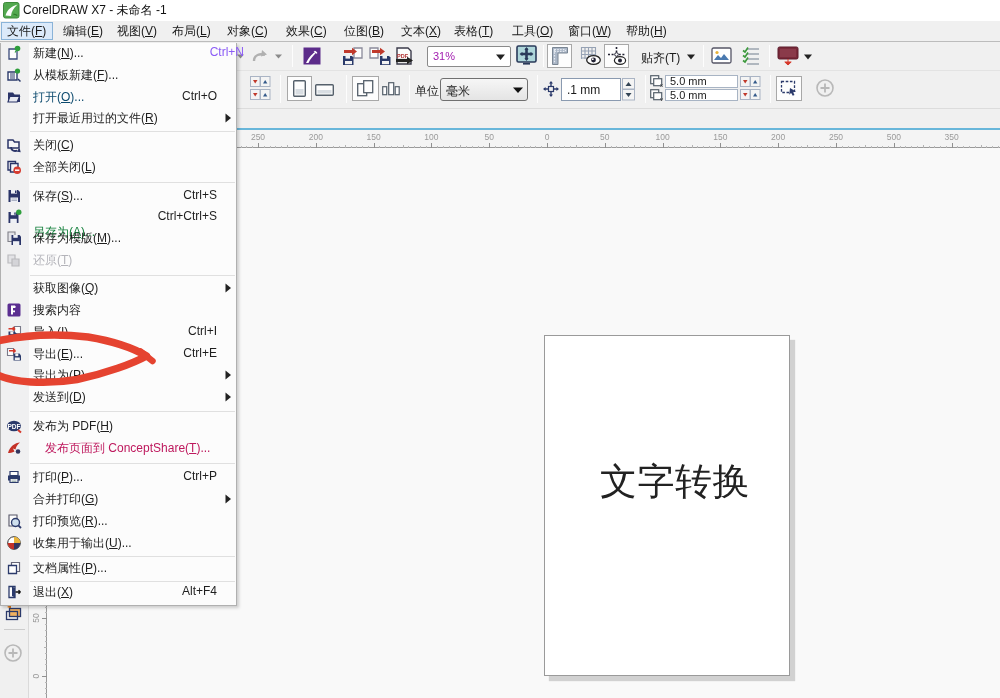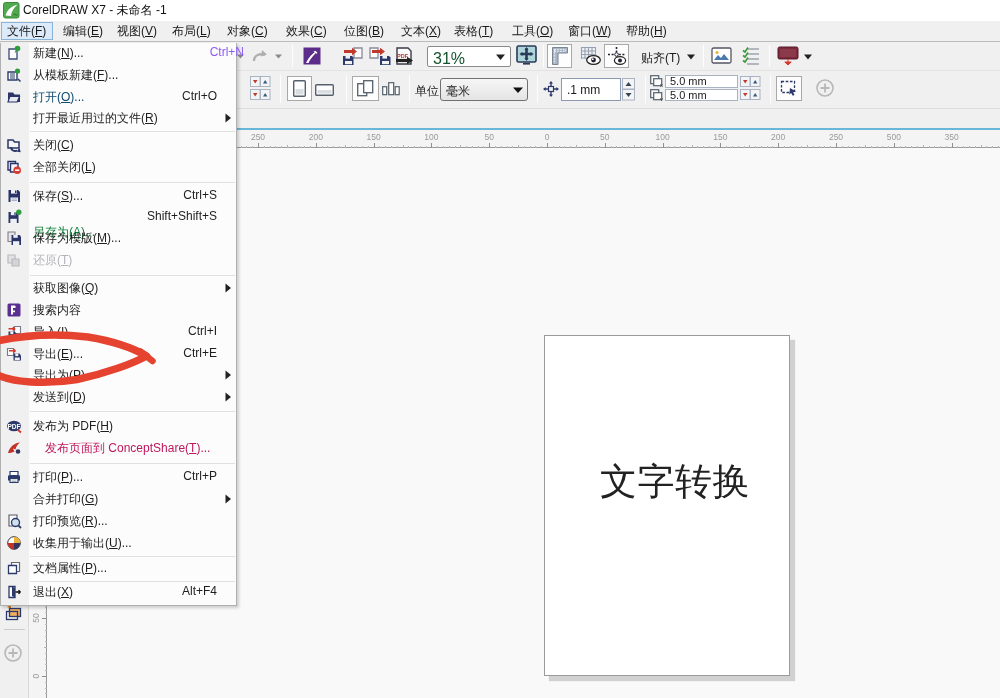--- a/index.html
+++ b/index.html
@@ -68,21 +68,21 @@
     <path d="M4 6.5h8.5" stroke="#c0392b" stroke-width="3"></path>
     <path d="M12 2.8 17 6.5 12 10.2z" fill="#c0392b"></path>
   </svg>
 <svg class="abs" style="left:394px;top:46px" width="22" height="20">
     <path d="M3 2h11l3 3v13H3z" fill="#fdfdfd" stroke="#3a3a4a" stroke-width="1.4"></path>
     <text x="8.5" y="12" font-family="Liberation Sans" font-size="5.5" font-weight="bold" fill="#b03030" text-anchor="middle">PDF</text>
     <path d="M2 14.5h12" stroke="#222" stroke-width="3.2"></path>
     <path d="M13 10.8 19 14.5 13 18.2z" fill="#222"></path>
   </svg>
 <div class="abs" style="left:427px;top:46px;width:84px;height:21px;background:#fff;border:1px solid #8a8a8a;border-radius:2px"></div>
-<div class="abs" style="left:433px;top:50px;font-size:16px;color:#14532d">31%</div>
+<div class="abs" style="left:433px;top:50px;font-size:11px;color:#a21caf">31%</div>
 <svg class="abs" style="left:495px;top:53px" width="12" height="8">
     <path d="M1 1.5h9L5.5 7z" fill="#222"></path>
   </svg>
 <svg class="abs" style="left:516px;top:45px" width="21" height="21">
     <rect x="1" y="1" width="19" height="16" rx="1.5" fill="#aed6da" stroke="#2a3a5a" stroke-width="1.6"></rect>
     <path d="M10.5 3.2v11.6M4.7 9h11.6" stroke="#2a3a5a" stroke-width="2.6"></path>
     <path d="M10.5 2 12.6 5H8.4zM10.5 16l2.1-3H8.4zM3.5 9l3-2.1v4.2zM17.5 9l-3-2.1v4.2z" fill="#2a3a5a"></path>
     <path d="M7 18.7h7" stroke="#2a3a5a" stroke-width="1.8"></path>
   </svg>
 <div class="sep1" style="left:543px"></div>
@@ -560,21 +560,21 @@
 <div class="mtxt" style="left:33px;top:187.5px;color:#1e1e1e">保存(<u>S</u>)...</div>
 <div class="mtxt" style="right:783px;top:187.5px;left:auto;color:#1e1e1e">Ctrl+S</div>
 <svg class="abs" style="left:6px;top:208.5px" width="16" height="16">
     <path d="M2.5 3h8.5L12.5 4.8V14H2.5z" fill="#2a3468"></path>
     <path d="M4.8 3h5v3.2h-5z" fill="#eef0f5"></path>
     <path d="M8.3 3.5h1.3v2.2H8.3z" fill="#2a3468"></path>
     <path d="M4.3 9.8h6.5V14H4.3z" fill="#eef0f5"></path>
     <circle cx="12.8" cy="3.2" r="2.7" fill="#2e9e3c"></circle>
   </svg>
 <div class="mtxt" style="left:33px;top:224px;color:#15803d">另存为(<u>A</u>)...</div>
-<div class="mtxt" style="right:783px;top:208.5px;left:auto;color:#1e1e1e">Shift+Shift+S</div>
+<div class="mtxt" style="right:783px;top:208.5px;left:auto;color:#1e1e1e">Ctrl+Ctrl+S</div>
 <svg class="abs" style="left:6px;top:230.0px" width="16" height="16">
     <path d="M2 2h7v9.5H2z" fill="#e4e4e8" stroke="#808088" stroke-width="1.1"></path>
     <path d="M5.5 5h8L15 6.5V15H5.5z" fill="#2a3468"></path>
     <path d="M7.3 5h4.4v2.8H7.3z" fill="#eef0f5"></path>
     <path d="M7 11.2h6.3V15H7z" fill="#eef0f5"></path>
   </svg>
 <div class="mtxt" style="left:33px;top:230.0px;color:#1e1e1e">保存为模版(<u>M</u>)...</div>
 <svg class="abs" style="left:6px;top:252.0px" width="16" height="16">
     <path d="M2 3h7v8H2z" fill="#e3e3e6" stroke="#b9b9bd" stroke-width="1.2"></path>
     <path d="M6 7h7v7H6z" fill="#d4d4d8" stroke="#b9b9bd" stroke-width="1.2"></path>

